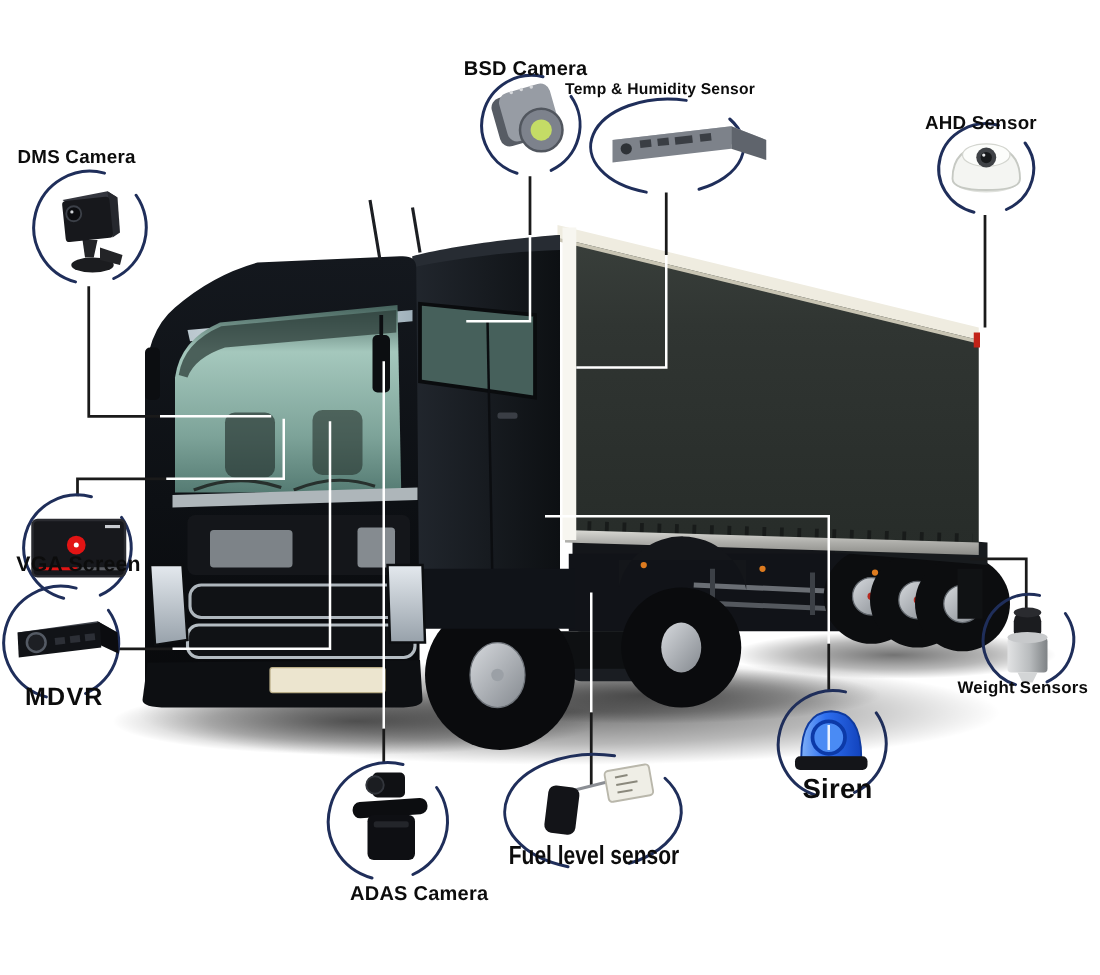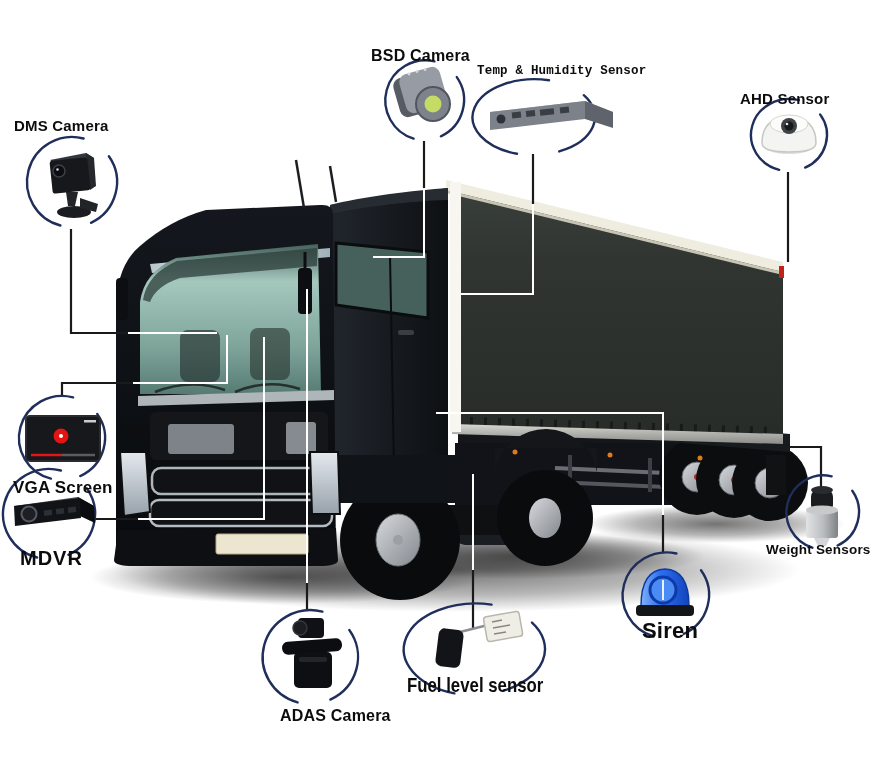--- a/index.html
+++ b/index.html
@@ -3,23 +3,23 @@
 <meta charset="utf-8">
 <style>
   html,body{margin:0;padding:0;background:#ffffff;}
   #stage{position:relative;width:880px;height:780px;background:#ffffff;overflow:hidden;
          font-family:"Liberation Sans",sans-serif;}
   #scene{position:absolute;left:0;top:0;}
   .lbl{position:absolute;font-weight:bold;color:#0c0c0c;white-space:nowrap;
        font-family:"Liberation Sans",sans-serif;letter-spacing:.2px;}
   .lbl-dms   {left:14px;  top:117px; font-size:15px;}
   .lbl-bsd   {left:371px; top:47px;  font-size:16px;}
-  .lbl-temp  {left:477px; top:64px;  font-size:12.5px;font-family:Liberation Mono, monospace;}
+  .lbl-temp  {left:452px; top:64px;  font-size:12.5px;}
   .lbl-ahd   {left:740px; top:90px;  font-size:15px;}
-  .lbl-vga   {left:13px;  top:478px; font-size:17px;}
+  .lbl-vga   {left:13px;  top:442px; font-size:17px;}
   .lbl-mdvr  {left:8px;   top:547px; font-size:20px;letter-spacing:1px;margin-left:12px;}
   .lbl-adas  {left:252px; top:707px; font-size:16px;margin-left:28px;}
   .lbl-fuel  {left:407px; top:673px; font-size:21px; transform:scaleX(.8);
               transform-origin:left top; letter-spacing:0;}
   .lbl-siren {left:642px; top:618px; font-size:22px;}
   .lbl-weight{left:766px; top:542px; font-size:13.5px;}
   .ln-dark  {stroke:#1a1a1a;stroke-width:2.2;fill:none;stroke-linejoin:miter;}
   .ln-light {stroke:#ffffff;stroke-width:2;fill:none;stroke-linejoin:miter;}
 </style>
 </head>

